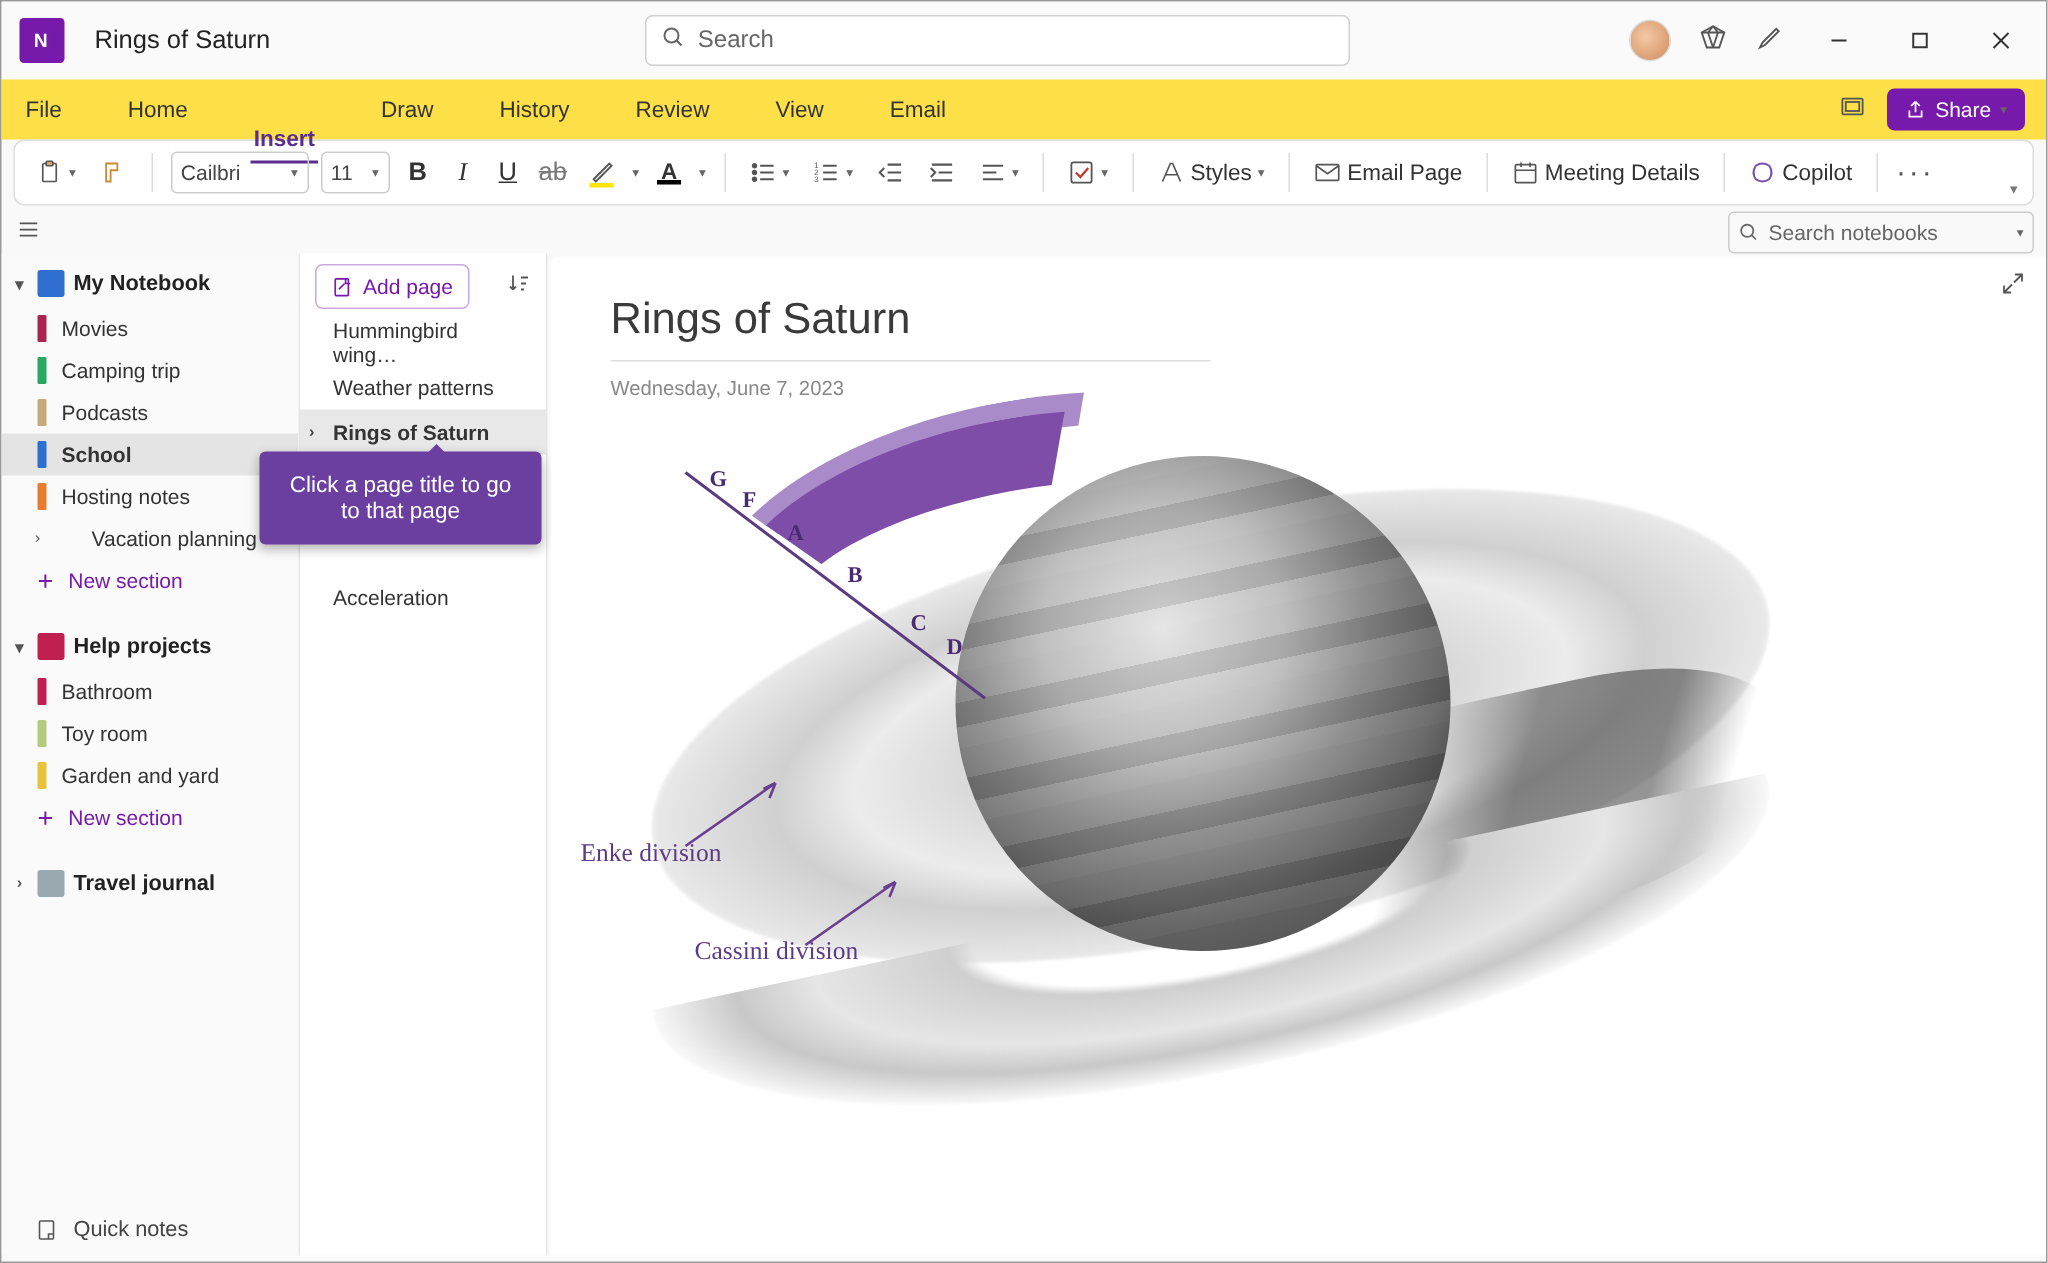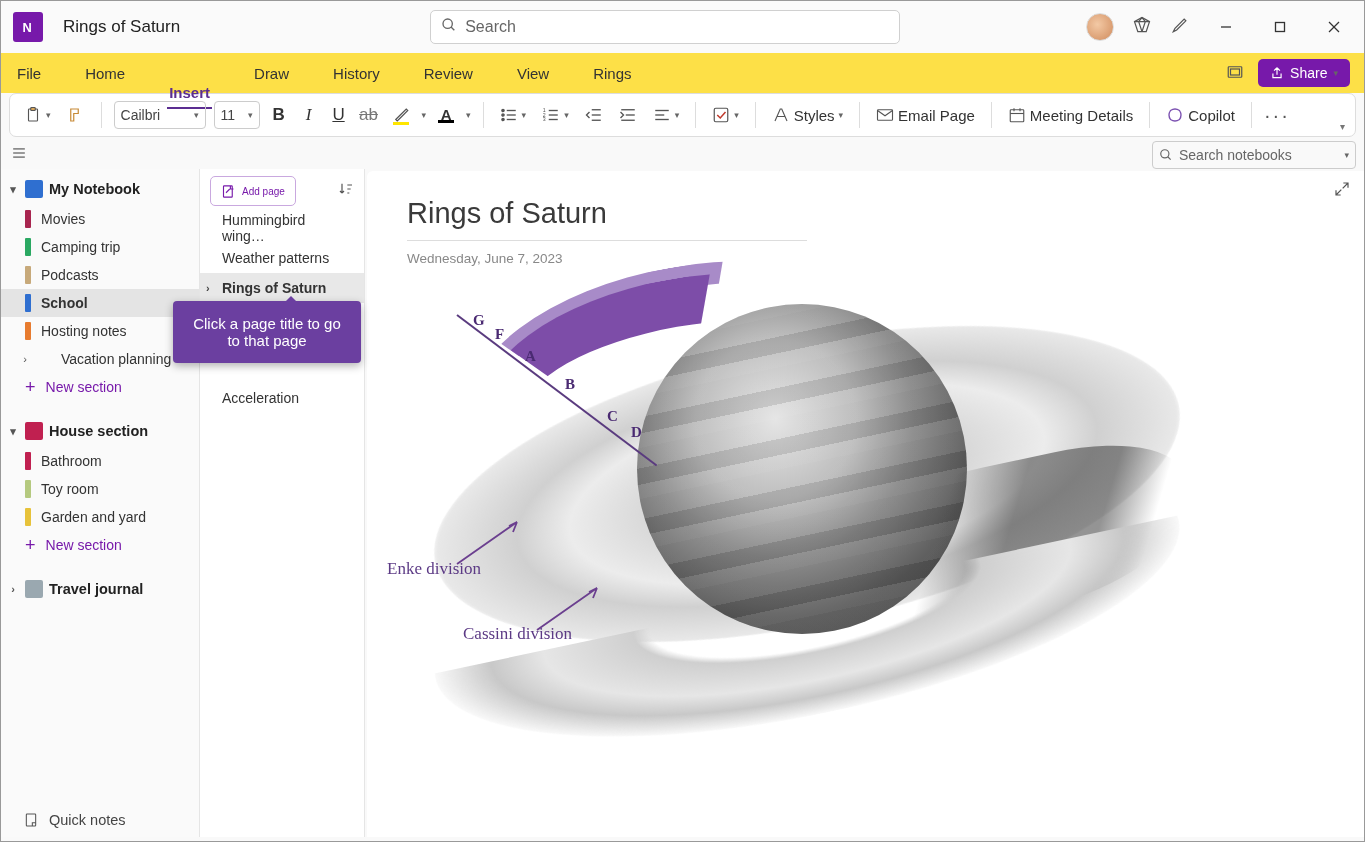--- a/index.html
+++ b/index.html
@@ -53,21 +53,21 @@
 .chev { font-size: 11px; color: #555; width: 12px; text-align:center;}
 .nb-section { display: flex; align-items: center; height: 28px; padding: 0 6px 0 24px; font-size: 14px; color: #333; gap: 10px; }
 .nb-section .swatch { width: 6px; height: 18px; border-radius: 1px; }
 .nb-section.selected { background: #e4e4e4; font-weight: 600; }
 .new-section { color: #7719aa; display:flex; align-items:center; gap:10px; padding:0 6px 0 24px; height:28px; font-size:14px; }
 .quick-notes { position: absolute; bottom: 12px; left: 22px; display: flex; align-items: center; gap: 10px; color: #444; font-size: 14.5px; }
 
 
 .pagelist { width: 166px; background: #fff; border-left: 1px solid #e5e5e5; border-right: 1px solid #e5e5e5; }
 .pagelist-header { display: flex; align-items: center; height: 44px; padding: 0 10px; gap: 8px; }
-.addpage-btn { border: 1px solid #c9a8df; color: #7719aa; border-radius: 5px; height: 30px; padding: 0 10px; display: flex; align-items: center; gap: 6px; font-size: 10px; }
+.addpage-btn { border: 1px solid #c9a8df; color: #7719aa; border-radius: 5px; height: 30px; padding: 0 10px; display: flex; align-items: center; gap: 6px; font-size: 14px; }
 .sort-icon { margin-left: auto; color: #555; }
 .page-item { height: 30px; display: flex; align-items: center; padding: 0 14px 0 22px; font-size: 14px; color: #333; position: relative; }
 .page-item.selected { background: #e8e8e8; font-weight: 600; }
 .page-item .pchev { position: absolute; left: 6px; font-size: 11px; color: #444; }
 
 
 .tooltip { position: absolute; left: 172px; top: 300px; width: 188px; background: #6b3fa0; color: #fff; font-size: 15px; padding: 14px 12px; text-align: center; border-radius: 4px; box-shadow: 0 3px 8px rgba(0,0,0,.3); }
 .tooltip::before { content:""; position:absolute; top:-13px; left:110px; border:8px solid transparent; border-bottom-color:#6b3fa0; }
 
 
@@ -143,21 +143,21 @@
 </div>
 
 <div class="menubar">
   <span class="tab">File</span>
   <span class="tab">Home</span>
   <span class="tab active">Insert</span>
   <span class="tab">Draw</span>
   <span class="tab">History</span>
   <span class="tab">Review</span>
   <span class="tab">View</span>
-  <span class="tab">Rings</span>
+  <span class="tab">Email</span>
   <div class="menubar-right">
     <span><svg width="18" height="18" viewBox="0 0 24 24" fill="none" stroke="#555" stroke-width="1.6">
           <rect x="3" y="5" width="18" height="14" rx="1"></rect>
           <rect x="6" y="8" width="12" height="8"></rect>
         </svg></span>
     <div class="share-btn">
       <svg width="14" height="14" viewBox="0 0 24 24" fill="none" stroke="#fff" stroke-width="2">
           <path d="M12 3 L12 15 M12 3 L7 8 M12 3 L17 8 M5 13 L5 20 L19 20 L19 13"></path>
         </svg>
       <span>Share</span>
@@ -352,21 +352,21 @@
     <div class="new-section">
         <span style="font-size:18px;line-height:14px">+</span>
         <span>New section</span>
       </div>
 
     <div style="height:14px"></div>
 
     <div class="nb-header">
       <span class="chev">▾</span>
       <span class="nb-icon" style="background:#c02050"></span>
-      <span>House section</span>
+      <span>Help projects</span>
     </div>
     <div class="nb-section">
         <span class="swatch" style="background:#c02050"></span>
         <span>Bathroom</span>
       </div>
     <div class="nb-section">
         <span class="swatch" style="background:#b5c97f"></span>
         <span>Toy room</span>
       </div>
     <div class="nb-section">

